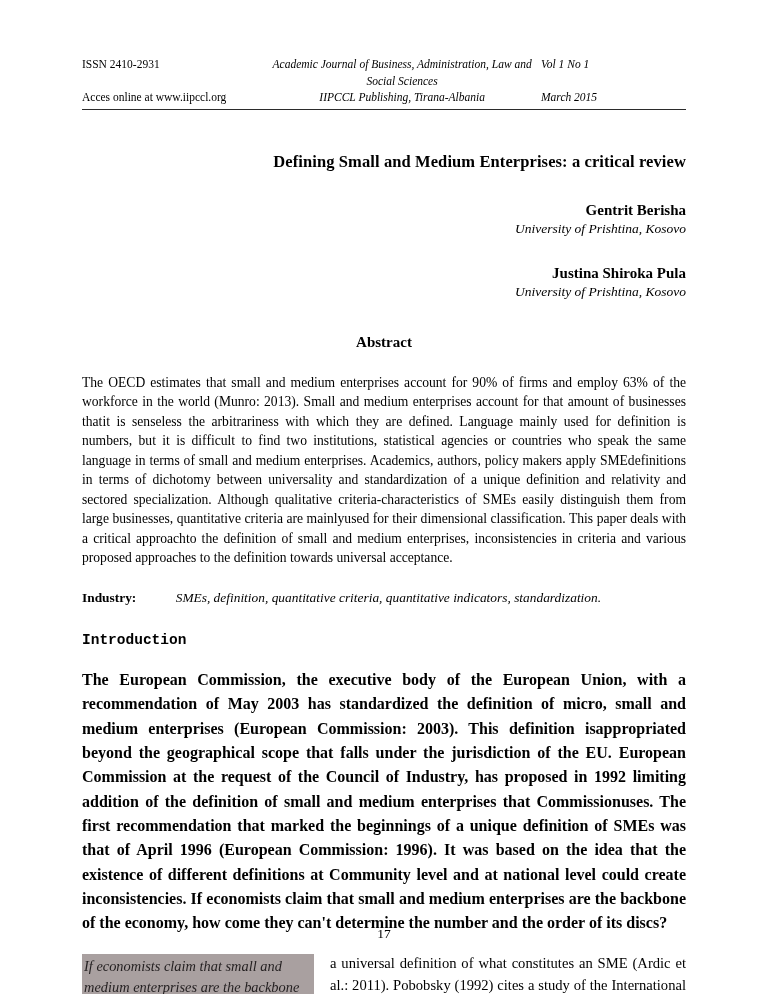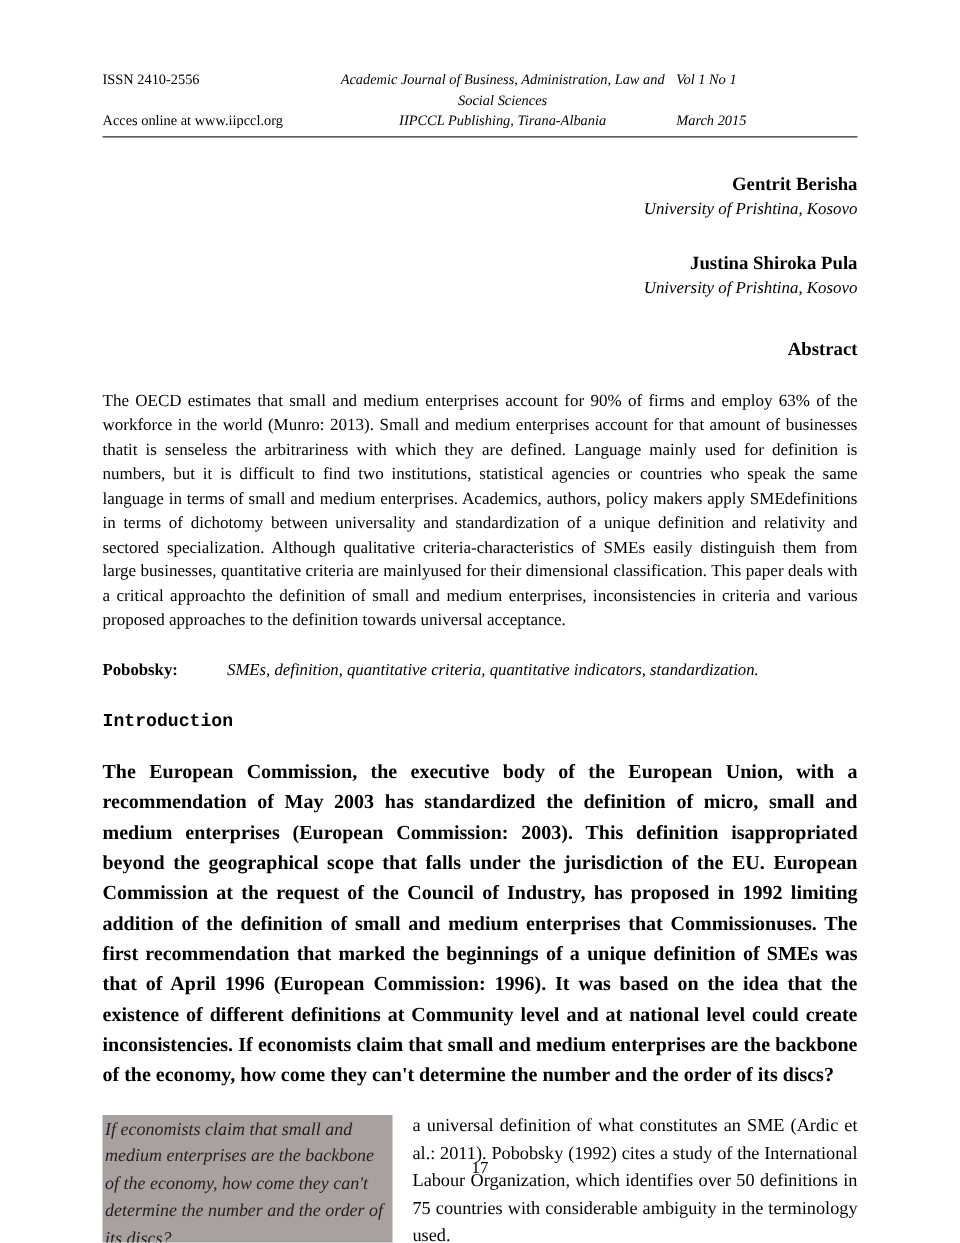--- a/index.html
+++ b/index.html
@@ -63,21 +63,21 @@
     margin-bottom: 2px;
   }
   .author-affil {
     font-size: 13.5px;
     font-style: italic;
   }
 
   
   .abstract-heading {
     margin-top: 34px;
-    text-align: right;
+    text-align: center;
     font-size: 15px;
     font-weight: bold;
   }
   .abstract-body {
     margin-top: 22px;
     font-size: 13.6px;
     line-height: 1.43;
     text-align: justify;
   }
   .keywords {
@@ -138,47 +138,48 @@
     font-size: 13.5px;
   }
 </style>
 </head>
 <body>
 
 <div class="page">
 
   <div class="runhead">
     <div class="runhead-row">
-      <div class="rh-left plain">ISSN 2410-2556</div>
+      <div class="rh-left plain">ISSN 2410-2931</div>
       <div class="rh-center">Academic Journal of Business, Administration, Law and Social Sciences</div>
       <div class="rh-right">Vol 1 No 1</div>
     </div>
     <div class="runhead-row">
       <div class="rh-left">Acces online at www.iipccl.org</div>
       <div class="rh-center">IIPCCL Publishing, Tirana-Albania</div>
       <div class="rh-right">March 2015</div>
     </div>
   </div>
 
+  <h1 class="title">Defining Small and Medium Enterprises: a critical review</h1>
 
   <div class="author-block">
     <div class="author-name">Gentrit Berisha</div>
     <div class="author-affil">University of Prishtina, Kosovo</div>
   </div>
 
   <div class="author-block second">
     <div class="author-name">Justina Shiroka Pula</div>
     <div class="author-affil">University of Prishtina, Kosovo</div>
   </div>
 
   <div class="abstract-heading">Abstract</div>
   <p class="abstract-body">The OECD estimates that small and medium enterprises account for 90% of firms and employ 63% of the workforce in the world (Munro: 2013). Small and medium enterprises account for that amount of businesses thatit is senseless the arbitrariness with which they are defined. Language mainly used for definition is numbers, but it is difficult to find two institutions, statistical agencies or countries who speak the same language in terms of small and medium enterprises. Academics, authors, policy makers apply SMEdefinitions in terms of dichotomy between universality and standardization of a unique definition and relativity and sectored specialization. Although qualitative criteria-characteristics of SMEs easily distinguish them from large businesses, quantitative criteria are mainlyused for their dimensional classification. This paper deals with a critical approachto the definition of small and medium enterprises, inconsistencies in criteria and various proposed approaches to the definition towards universal acceptance.</p>
 
   <p class="keywords">
-    <b>Pobobsky:</b>
+    <b>Industry:</b>
     <i>SMEs, definition, quantitative criteria, quantitative indicators, standardization.</i>
   </p>
 
   <div class="section-heading">Introduction</div>
 
   <p class="body-text">The European Commission, the executive body of the European Union, with a recommendation of May 2003 has standardized the definition of micro, small and medium enterprises (European Commission: 2003). This definition isappropriated beyond the geographical scope that falls under the jurisdiction of the EU. European Commission at the request of the Council of Industry, has proposed in 1992 limiting addition of the definition of small and medium enterprises that Commissionuses. The first recommendation that marked the beginnings of a unique definition of SMEs was that of April 1996 (European Commission: 1996). It was based on the idea that the existence of different definitions at Community level and at national level could create inconsistencies. If economists claim that small and medium enterprises are the backbone of the economy, how come they can't determine the number and the order of its discs?</p>
 
   <div class="quote-wrap">
     <div class="pull-quote">If economists claim that small and medium enterprises are the backbone of the economy, how come they can't determine the number and the order of its discs?</div>
     <p class="flow-text">a universal definition of what constitutes an SME (Ardic et al.: 2011). Pobobsky (1992) cites a study of the International Labour Organization, which identifies over 50 definitions in 75 countries with considerable ambiguity in the terminology used.</p>

